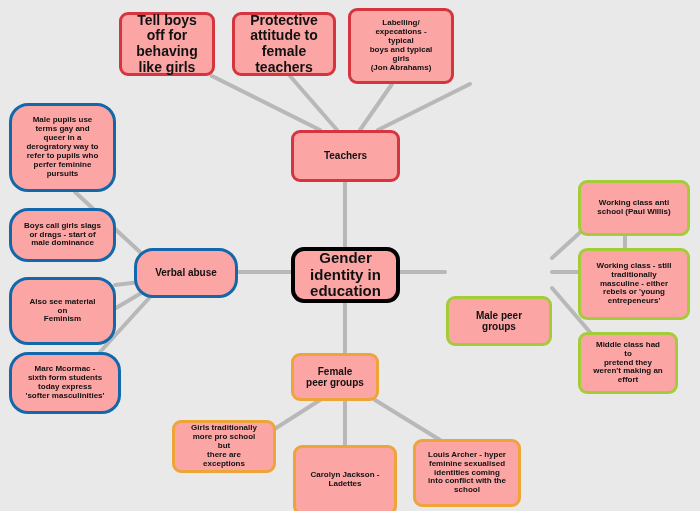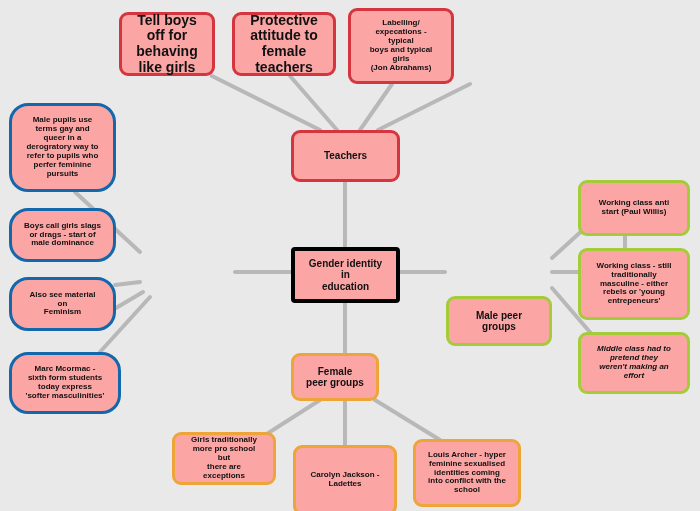--- a/index.html
+++ b/index.html
@@ -40,22 +40,22 @@
     z-index: 2;
   }
   .node .label {
     display: block;
     width: 100%;
     white-space: pre-line;
   }
   .n-center {
     border-width: 4px;
     border-color: #000000;
-    border-radius: 4px;
-    font-size: 10px;
+    border-radius: 13px;
+    font-size: 15px;
   }
   .n-red    { border-width: 3px; border-color: #d4353f; }
   .n-blue   { border-width: 3px; border-color: #1268ab; border-radius: 19px; }
   .n-green  { border-width: 3px; border-color: #a4cc38; }
   .n-orange { border-width: 3px; border-color: #eda53a; }
 
   .t-9   { font-size: 10px; }
   .t-85  { font-size: 14px; }
   .t-8   { font-size: 8px; }
 </style>
@@ -114,78 +114,81 @@
 
   <div class="node n-red t-8" style="left:348px;top:8px;width:106px;height:76px;">
     <span class="label">Labelling/
 expecations - typical
 boys and typical
 girls
 (Jon Abrahams)</span>
   </div>
 
 
+  <div class="node n-blue t-9" style="left:134px;top:248px;width:104px;height:50px;">
+    <span class="label">Verbal abuse</span>
+  </div>
 
   <div class="node n-blue t-8" style="left:9px;top:103px;width:107px;height:89px;">
     <span class="label">Male pupils use
 terms gay and
 queer in a
 derogratory way to
 refer to pupils who
 perfer feminine
 pursuits</span>
   </div>
 
   <div class="node n-blue t-8" style="left:9px;top:208px;width:107px;height:54px;">
     <span class="label">Boys call girls slags
 or drags - start of
 male dominance</span>
   </div>
 
-  <div class="node n-blue t-8" style="left:9px;top:277px;width:107px;height:54px;">
+  <div class="node n-blue t-8" style="left:9px;top:277px;width:107px;height:68px;">
     <span class="label">Also see material on
 Feminism</span>
   </div>
 
   <div class="node n-blue t-8" style="left:9px;top:352px;width:112px;height:62px;">
     <span class="label">Marc Mcormac -
 sixth form students
 today express
 'softer masculinities'</span>
   </div>
 
   <div class="node n-green t-9" style="left:446px;top:248px;width:106px;height:50px;margin-top:48px;">
     <span class="label">Male peer groups</span>
   </div>
 
   <div class="node n-green t-8" style="left:578px;top:180px;width:112px;height:56px;">
     <span class="label">Working class anti
-start (Paul Willis)</span>
+school (Paul Willis)</span>
   </div>
 
   <div class="node n-green t-8" style="left:578px;top:248px;width:112px;height:72px;justify-content:center;">
     <span class="label">Working class - still
 traditionally
 masculine - either
 rebels or 'young
 entrepeneurs'</span>
   </div>
 
-  <div class="node n-green t-8" style="left:578px;top:332px;width:112px;height:62px;font-style:italic;">
+  <div class="node n-green t-8" style="left:578px;top:332px;width:100px;height:62px;">
     <span class="label">Middle class had to
 pretend they
 weren't making an
 effort</span>
   </div>
 
   <div class="node n-orange t-9" style="left:291px;top:353px;width:88px;height:48px;">
     <span class="label">Female peer groups</span>
   </div>
 
-  <div class="node n-orange t-8" style="left:172px;top:432px;width:104px;height:53px;">
+  <div class="node n-orange t-8" style="left:172px;top:420px;width:104px;height:53px;">
     <span class="label">Girls traditionally
 more pro school but
 there are exceptions</span>
   </div>
 
   <div class="node n-orange t-8" style="left:293px;top:445px;width:104px;height:70px;">
     <span class="label">Carolyn Jackson -
 Ladettes</span>
   </div>
 

